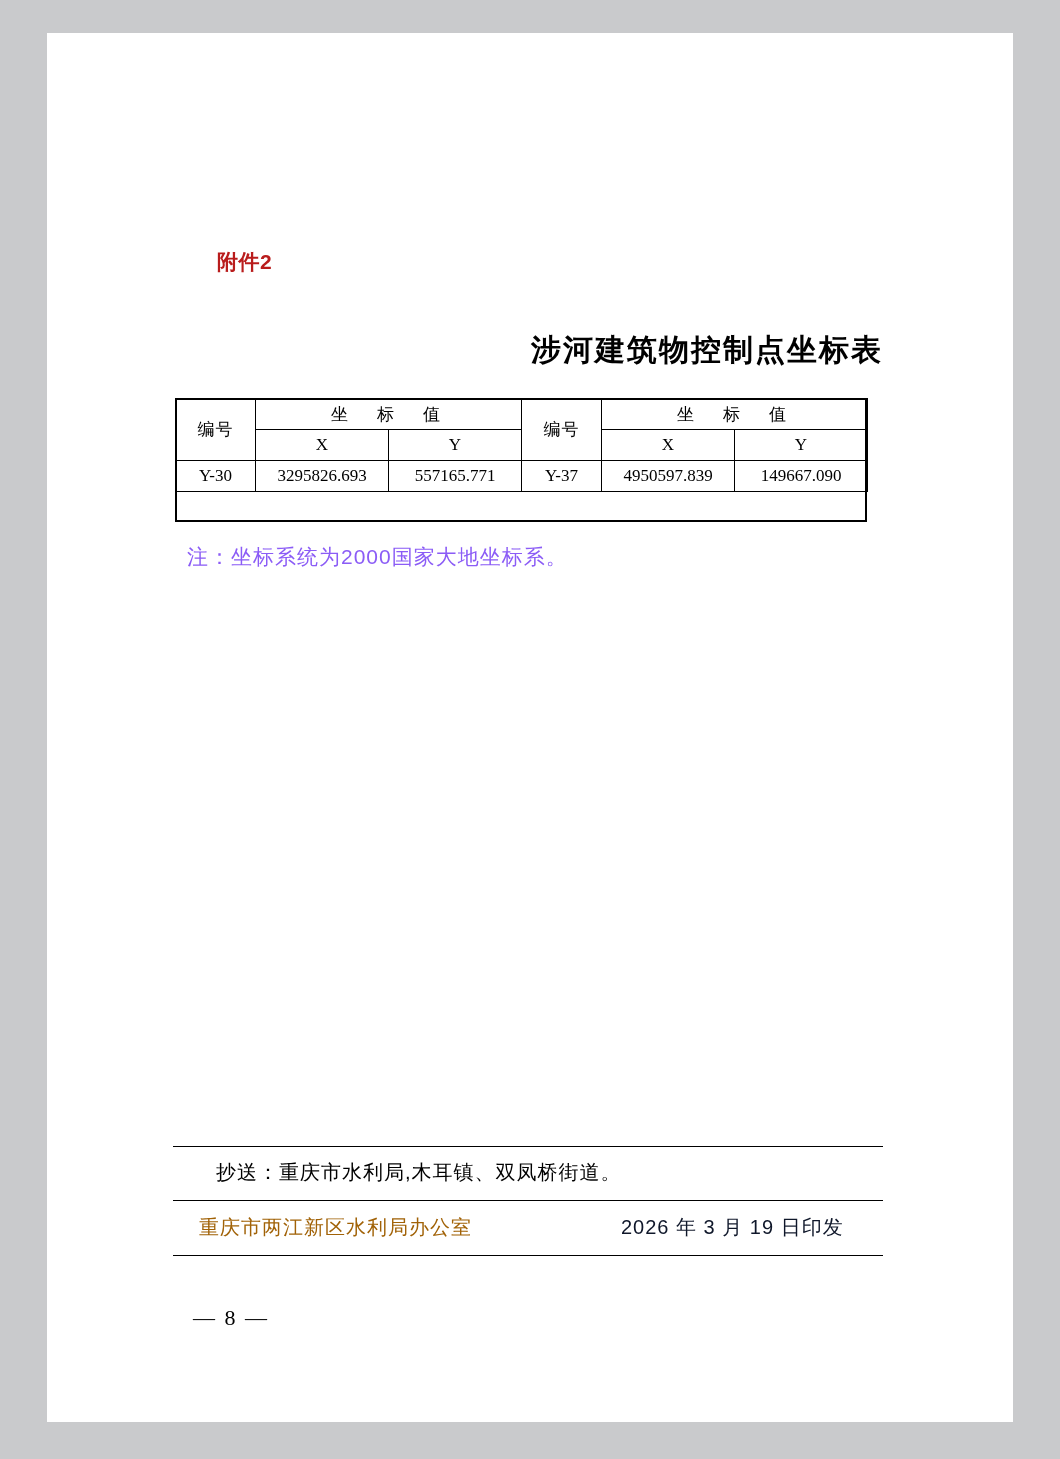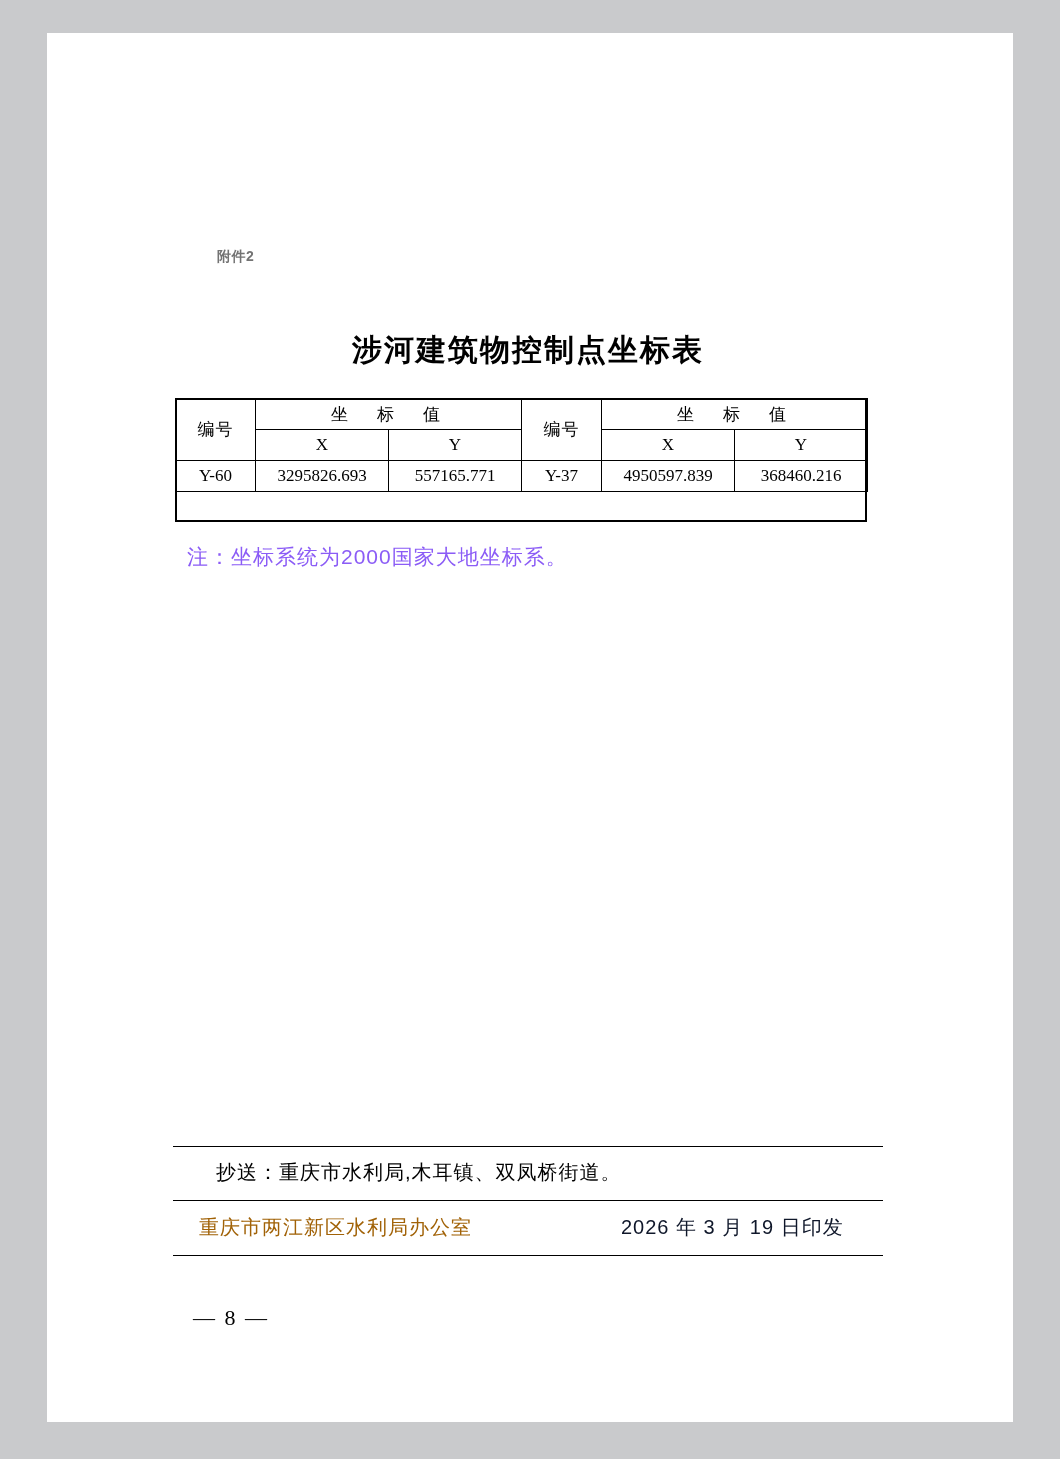--- a/index.html
+++ b/index.html
@@ -29,31 +29,31 @@
     width: 710px;
     height: 100%;
   }
 
   .attachment-label {
     position: absolute;
     top: 215px;
     left: 44px;
     font-family: "Liberation Sans", sans-serif;
     font-weight: bold;
-    font-size: 14px;
-    color: #737373;
+    font-size: 21px;
+    color: #b91c1c;
     letter-spacing: 0.5px;
   }
 
   .doc-title {
     position: absolute;
     top: 297px;
     left: 0;
     width: 710px;
-    text-align: center;
+    text-align: right;
     font-family: "Liberation Sans", sans-serif;
     font-weight: bold;
     font-size: 30px;
     letter-spacing: 2px;
     color: #000;
   }
 
   table.coord-table {
     position: absolute;
     top: 365px;
@@ -180,26 +180,26 @@
           <td rowspan="2" class="tall cn">编号</td>
           <td colspan="2" class="cn spaced">坐　标　值</td>
         </tr>
         <tr>
           <td>X</td>
           <td>Y</td>
           <td>X</td>
           <td>Y</td>
         </tr>
         <tr>
-          <td>Y-60</td>
+          <td>Y-30</td>
           <td>3295826.693</td>
           <td>557165.771</td>
           <td>Y-37</td>
           <td>4950597.839</td>
-          <td>368460.216</td>
+          <td>149667.090</td>
         </tr>
       </tbody>
     </table>
     <div class="outer-border"></div>
 
     <div class="note">注：坐标系统为2000国家大地坐标系。</div>
 
     <div class="footer-rule rule-1"></div>
     <div class="cc-line">抄送：重庆市水利局,木耳镇、双凤桥街道。</div>
     <div class="footer-rule rule-2"></div>

